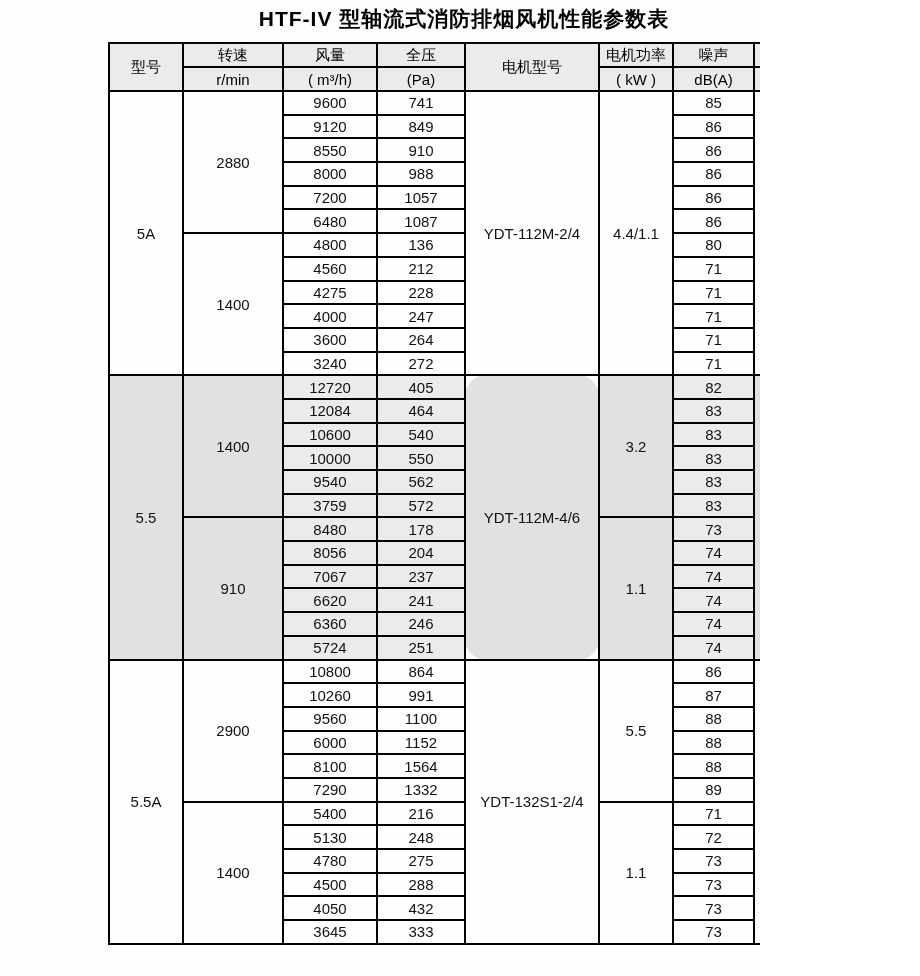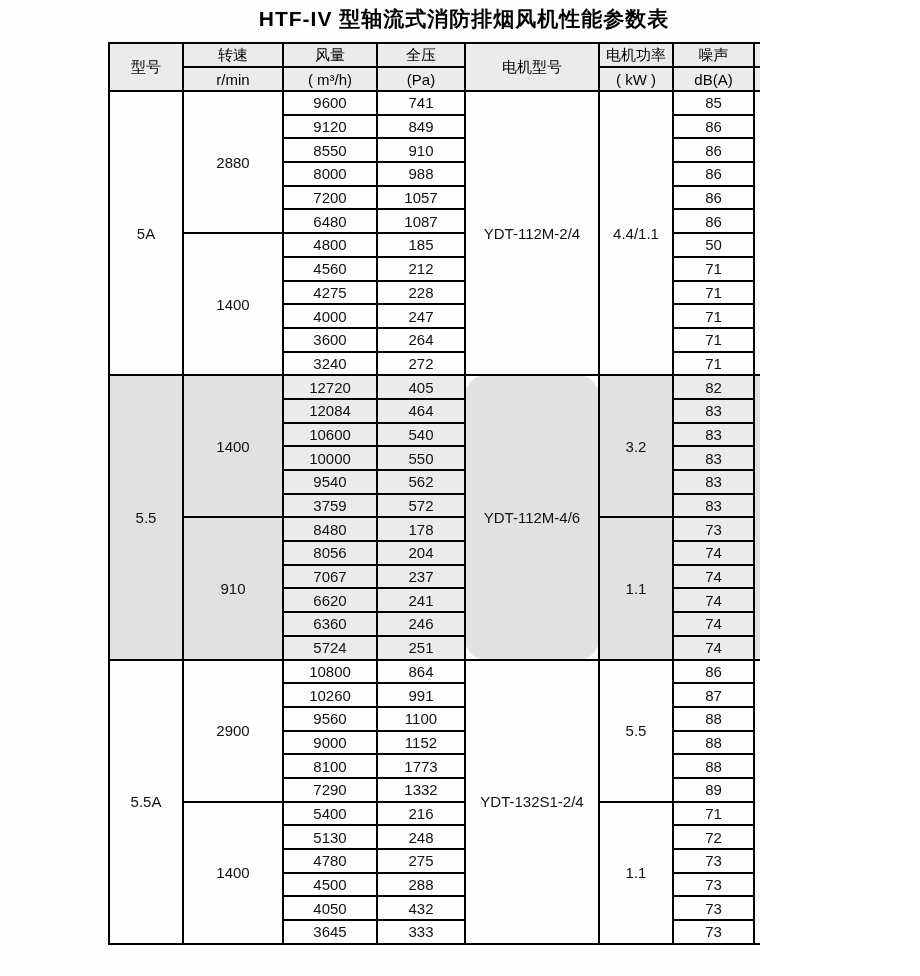--- a/index.html
+++ b/index.html
@@ -125,22 +125,22 @@
           <td class="val">86</td>
         </tr>
         <tr>
           <td class="val">6480</td>
           <td class="val">1087</td>
           <td class="val">86</td>
         </tr>
         <tr>
           <td class="speed" rowspan="6">1400</td>
           <td class="val">4800</td>
-          <td class="val">185</td>
-          <td class="val">50</td>
+          <td class="val">136</td>
+          <td class="val">80</td>
         </tr>
         <tr>
           <td class="val">4560</td>
           <td class="val">212</td>
           <td class="val">71</td>
         </tr>
         <tr>
           <td class="val">4275</td>
           <td class="val">228</td>
           <td class="val">71</td>
@@ -241,27 +241,27 @@
           <td class="val">10260</td>
           <td class="val">991</td>
           <td class="val">87</td>
         </tr>
         <tr>
           <td class="val">9560</td>
           <td class="val">1100</td>
           <td class="val">88</td>
         </tr>
         <tr>
-          <td class="val">9000</td>
+          <td class="val">6000</td>
           <td class="val">1152</td>
           <td class="val">88</td>
         </tr>
         <tr>
           <td class="val">8100</td>
-          <td class="val">1773</td>
+          <td class="val">1564</td>
           <td class="val">88</td>
         </tr>
         <tr>
           <td class="val">7290</td>
           <td class="val">1332</td>
           <td class="val">89</td>
         </tr>
         <tr>
           <td class="speed" rowspan="6">1400</td>
           <td class="val">5400</td>

